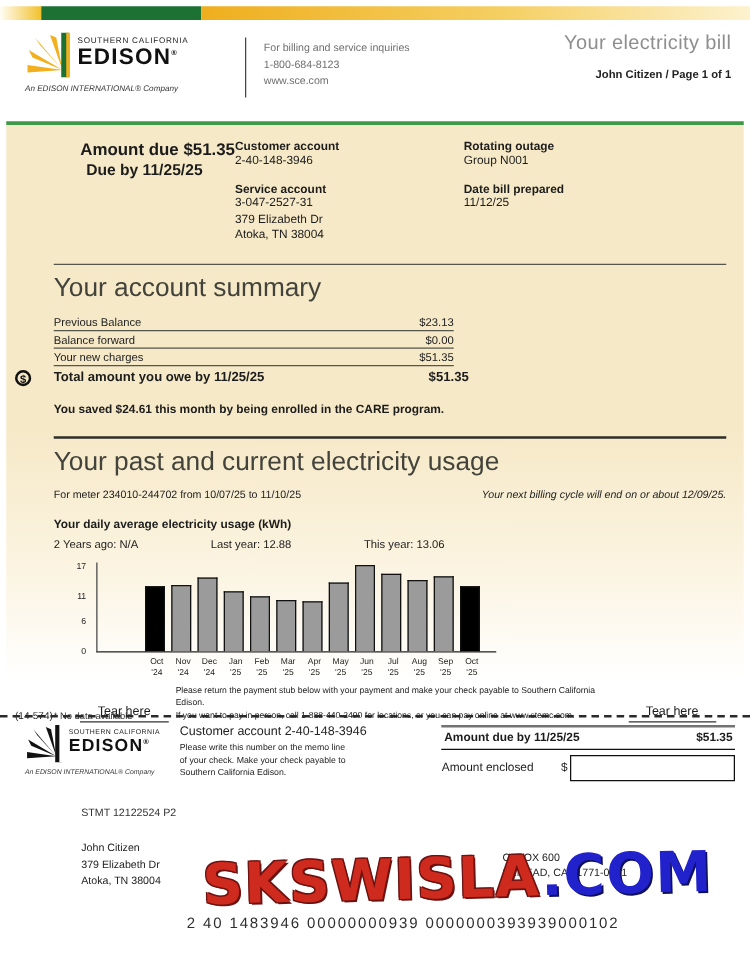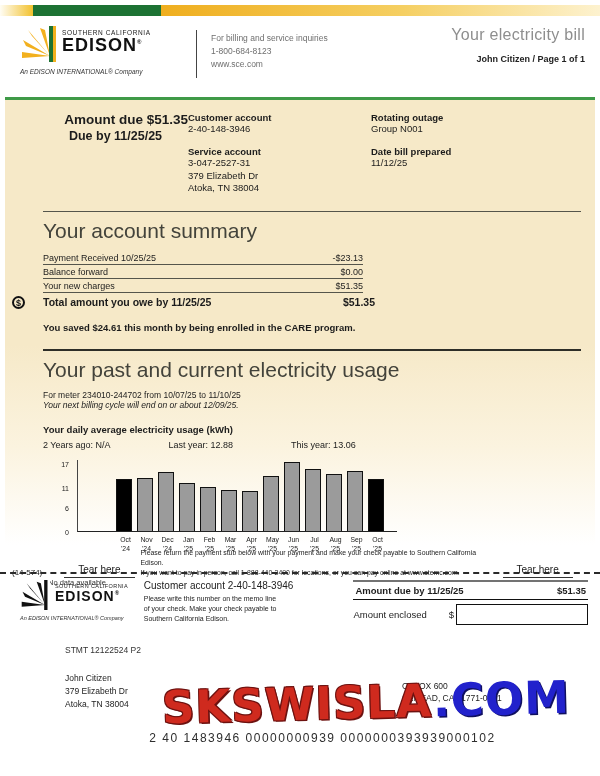--- a/index.html
+++ b/index.html
@@ -49,21 +49,21 @@
     border-bottom:1px solid #55554b; }
   .total-row { display:flex; align-items:center; width:332px; margin-top:3px; position:relative; }
   .dollar-circle { position:absolute; left:-31px; top:0; width:13px; height:13px; border:2px solid #111;
     border-radius:50%; font-size:9px; font-weight:bold; display:flex; align-items:center; justify-content:center; color:#111; }
   .total-label { font-size:10.5px; font-weight:bold; }
   .total-val { margin-left:auto; font-size:10.5px; font-weight:bold; }
   .care-note { font-size:9.5px; font-weight:bold; margin-top:14px; }
 
   .rule2 { border-top:2.5px solid #2e2e28; margin-top:16px; }
 
-  .meter-row { display:flex; justify-content:space-between; font-size:8.5px; margin-top:2px;flex-direction:column; }
+  .meter-row { display:flex; justify-content:space-between; font-size:8.5px; margin-top:2px; }
   .next-cycle { font-style:italic; }
   .kwh-row { display:flex; font-size:9.5px; font-weight:bold; margin-top:3px; }
   .kwh-row .lbl { width:268px; }
   .daily-title { font-size:9.5px; font-weight:bold; margin-top:14px; }
   .compare-row { display:flex; font-size:9px; margin-top:5px; }
   .compare-row span { margin-right:58px; }
 
   
   .chart { position:relative; margin-top:8px; margin-left:6px; width:360px; height:98px; }
   .plot { position:absolute; left:28px; top:2px; width:320px; height:72px;
@@ -181,22 +181,22 @@
         <div class="info-label">Date bill prepared</div>
         <div class="info-val">11/12/25</div>
       </div>
     </div>
 
     <div class="rule1"></div>
     <div class="sec-title">Your account summary</div>
 
     <div class="sum-table" id="sum-table">
         <div class="sum-row">
-          <span>Payment Received 10/25/25</span>
-          <span>-$23.13</span>
+          <span>Previous Balance</span>
+          <span>$23.13</span>
         </div>
         <div class="sum-row">
           <span>Balance forward</span>
           <span>$0.00</span>
         </div>
         <div class="sum-row">
           <span>Your new charges</span>
           <span>$51.35</span>
         </div>
       </div>

